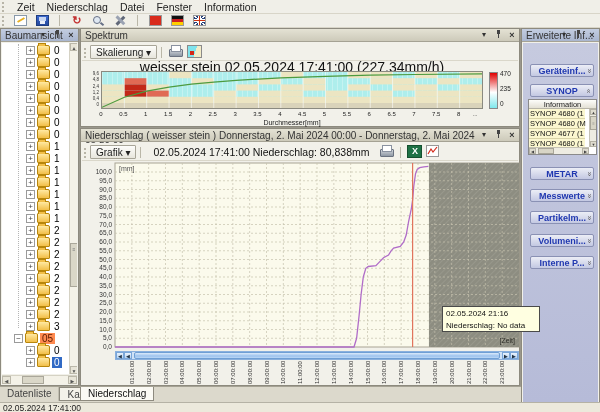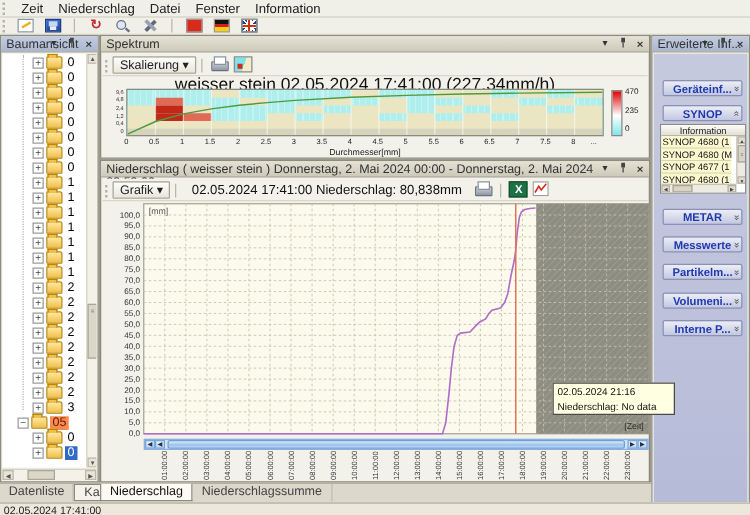--- a/index.html
+++ b/index.html
@@ -616,21 +616,20 @@
       </div>
     </div>
   </div>
 
   <div class="tabstrip" style="left:0;width:80px;" id="left-tabs">
       <span class="tab">Datenliste</span>
       <span class="tab raised">Kalender</span>
     </div>
   <div class="tabstrip" style="left:80px;width:441px;" id="chart-tabs">
       <span class="tab active">Niederschlag</span>
-      <span class="tab">Niederschlagssumme</span>
     </div>
 
   <div id="tooltip">
     <div>02.05.2024 21:16</div>
     <div>Niederschlag: No data</div>
   </div>
 
   <div id="statusbar">
     <span>02.05.2024 17:41:00</span>
   </div>

